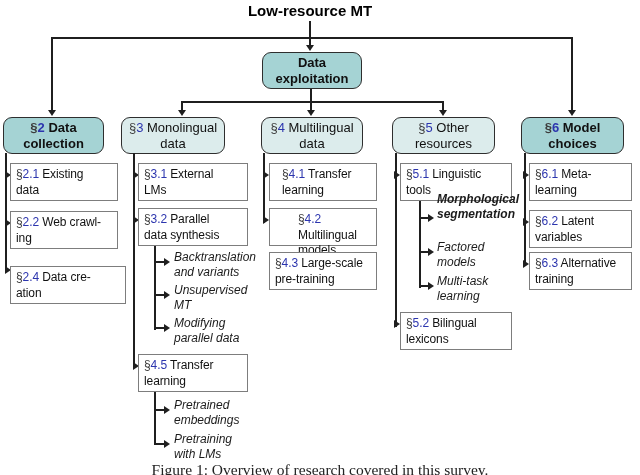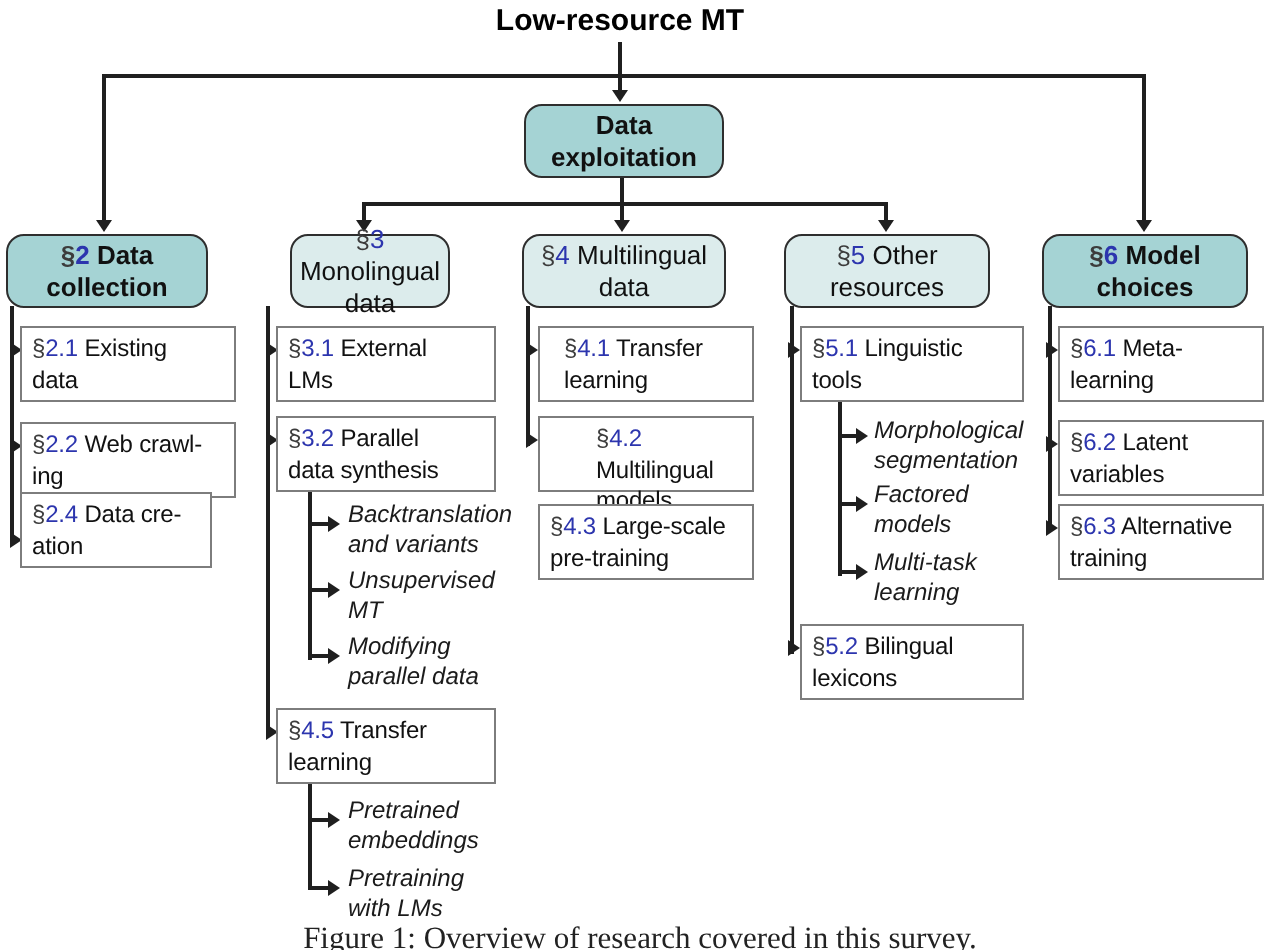--- a/index.html
+++ b/index.html
@@ -55,21 +55,21 @@
   <div class="ad" style="left:178px;top:110px;"></div>
   <div class="vl" style="left:310px;top:101px;height:10px;"></div>
   <div class="ad" style="left:307px;top:110px;"></div>
   <div class="vl" style="left:442px;top:101px;height:10px;"></div>
   <div class="ad" style="left:439px;top:110px;"></div>
 
   <div class="node dark" style="left:3px;top:117px;width:101px;height:37px;">
     <span><span class="secmark">§</span><span class="secnum">2</span><span class="pre"> Data
 collection</span></span>
   </div>
-  <div class="node light" style="left:145px;top:117px;width:80px;height:37px;">
+  <div class="node light" style="left:121px;top:117px;width:104px;height:37px;">
     <span><span class="secmark">§</span><span class="secnum">3</span><span class="pre"> Monolingual
 data</span></span>
   </div>
   <div class="node light" style="left:261px;top:117px;width:102px;height:37px;">
     <span><span class="secmark">§</span><span class="secnum">4</span><span class="pre"> Multilingual
 data</span></span>
   </div>
   <div class="node light" style="left:392px;top:117px;width:103px;height:37px;">
     <span><span class="secmark">§</span><span class="secnum">5</span><span class="pre"> Other
 resources</span></span>
@@ -84,21 +84,21 @@
   <div class="ar" style="left:5px;top:219px;"></div>
   <div class="ar" style="left:5px;top:266px;"></div>
   <div class="sub" style="left:10px;top:163px;width:108px;">
     <span class="secmark">§</span><span class="secnum">2.1</span><span class="pre"> Existing
 data</span>
   </div>
   <div class="sub" style="left:10px;top:211px;width:108px;">
     <span class="secmark">§</span><span class="secnum">2.2</span><span class="pre"> Web crawl-
 ing</span>
   </div>
-  <div class="sub" style="left:10px;top:246px;width:96px;">
+  <div class="sub" style="left:10px;top:266px;width:116px;">
     <span class="secmark">§</span><span class="secnum">2.4</span><span class="pre"> Data cre-
 ation</span>
   </div>
 
   <div class="vl" style="left:133px;top:153px;height:215px;"></div>
   <div class="ar" style="left:133px;top:171px;"></div>
   <div class="ar" style="left:133px;top:216px;"></div>
   <div class="ar" style="left:133px;top:362px;"></div>
   <div class="sub" style="left:138px;top:163px;width:110px;">
     <span class="secmark">§</span><span class="secnum">3.1</span><span class="pre"> External
@@ -161,21 +161,21 @@
 tools</span>
   </div>
 
   <div class="vl" style="left:419px;top:201px;height:87px;"></div>
   <div class="hl" style="left:419px;top:217px;width:11px;"></div>
   <div class="ar" style="left:428px;top:214px;"></div>
   <div class="hl" style="left:419px;top:251px;width:11px;"></div>
   <div class="ar" style="left:428px;top:248px;"></div>
   <div class="hl" style="left:419px;top:285px;width:11px;"></div>
   <div class="ar" style="left:428px;top:282px;"></div>
-  <div class="leaf" style="left:437px;top:208px;">Morphological
+  <div class="leaf" style="left:437px;top:192px;font-weight:bold;">Morphological
 segmentation</div>
   <div class="leaf" style="left:437px;top:240px;">Factored
 models</div>
   <div class="leaf" style="left:437px;top:274px;">Multi-task
 learning</div>
   <div class="sub" style="left:400px;top:312px;width:112px;">
     <span class="secmark">§</span><span class="secnum">5.2</span><span class="pre"> Bilingual
 lexicons</span>
   </div>
 

